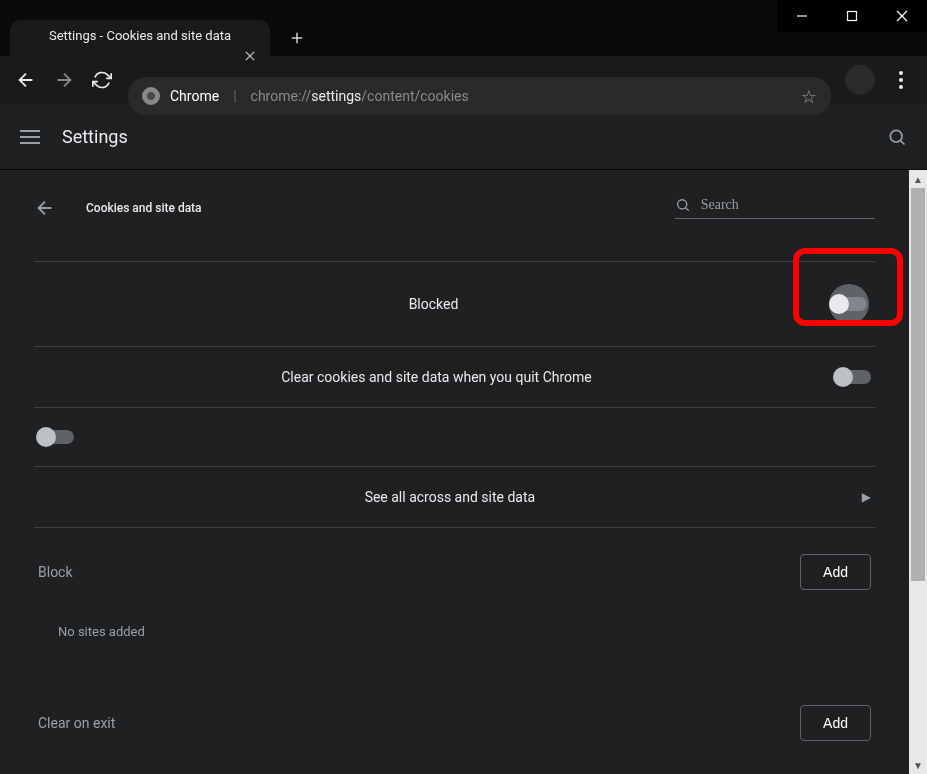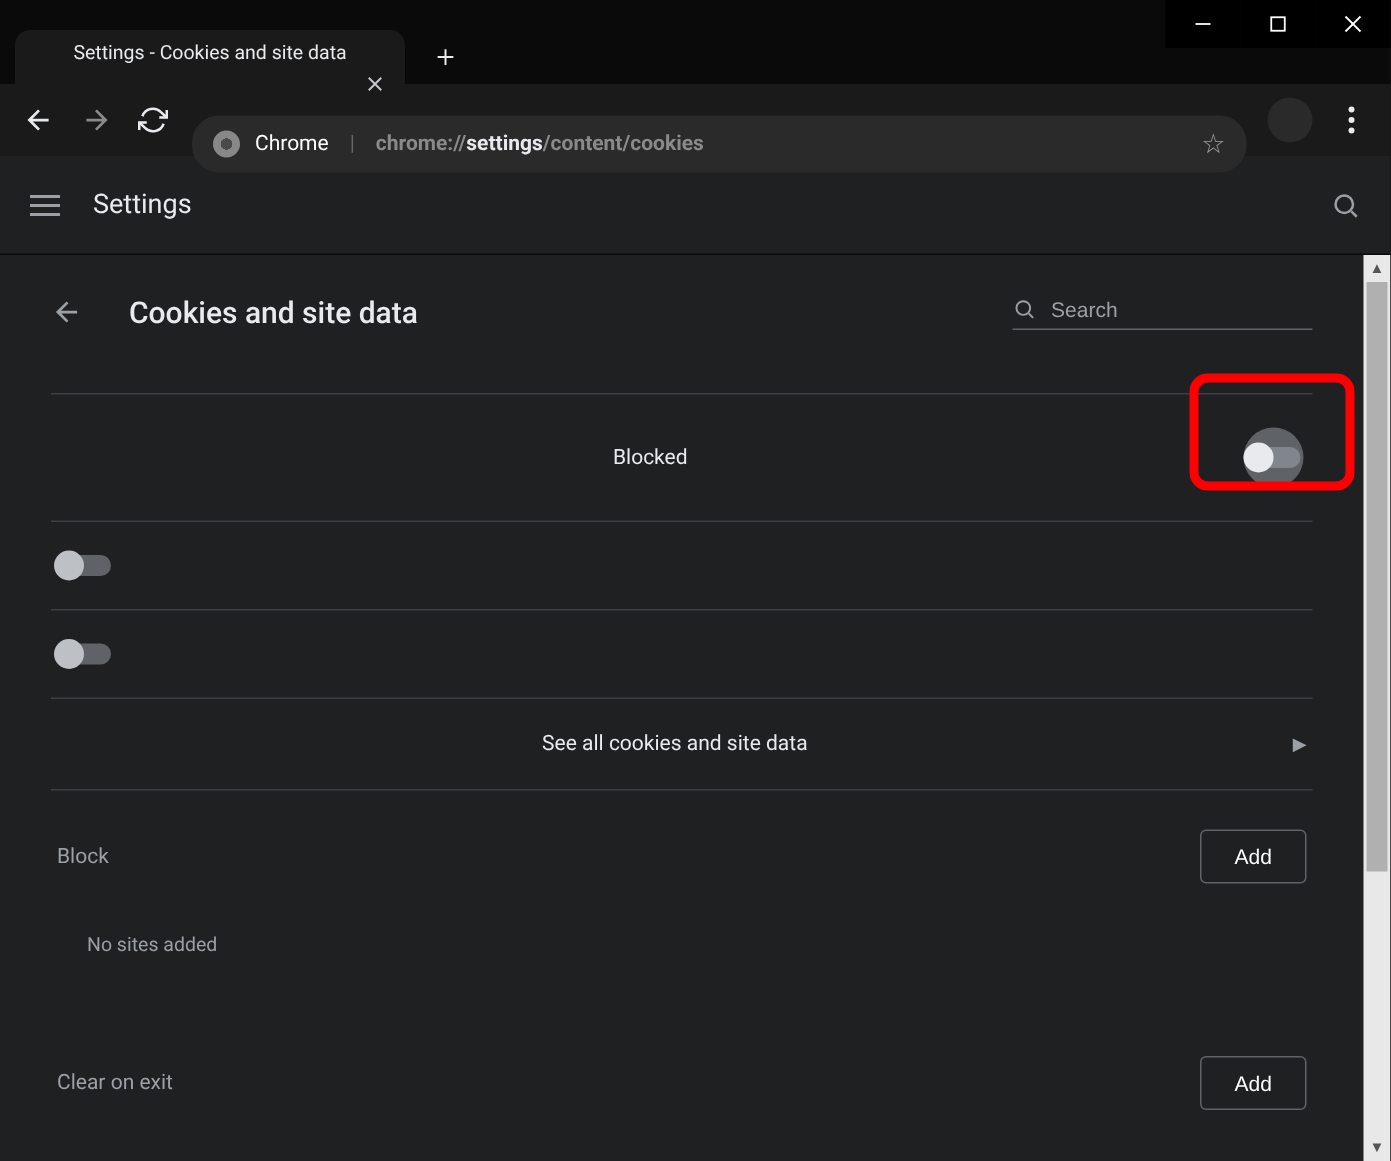--- a/index.html
+++ b/index.html
@@ -110,21 +110,21 @@
     }
     .omnibox .chrome-icon {
       width: 18px;
       height: 18px;
       border-radius: 50%;
       background: radial-gradient(circle at 50% 50%, #4a4a4a 30%, #888 30%);
       flex-shrink: 0;
     }
     .omnibox .brand { color: #fff; }
     .omnibox .divider { color: #666; margin: 0 4px; }
-    .url-seg { color: #8a8a8a; font-weight: bold; }
+    .url-seg { color: #8a8a8a; }
     .url-seg.bold { color: #e8eaed; }
     .omnibox .star {
       margin-left: auto;
       color: #9aa0a6;
       font-size: 18px;
     }
     .profile-circle {
       width: 30px;
       height: 30px;
       border-radius: 50%;
@@ -215,21 +215,21 @@
       gap: 30px;
       margin-bottom: 36px;
       padding: 6px 0;
     }
     .back-arrow {
       color: #9aa0a6;
       width: 22px;
       height: 22px;
     }
     .page-title {
-      font-size: 20px;
+      font-size: 12px;
       font-weight: 500;
       color: #e8eaed;
       flex: 0 0 auto;
     }
     .inline-search {
       margin-left: auto;
       display: flex;
       align-items: center;
       gap: 10px;
       border-bottom: 1px solid #5f6368;
@@ -237,20 +237,21 @@
       padding-bottom: 4px;
     }
     .inline-search svg { width: 18px; height: 18px; color: #9aa0a6; }
     .inline-search input {
       background: transparent;
       border: none;
       outline: none;
       color: #e8eaed;
       font-size: 14px;
       width: 100%;
+      font-family: Liberation Serif, serif;
     }
     .inline-search input::placeholder { color: #9aa0a6; }
 
     
     .setting-row {
       display: flex;
       align-items: center;
       padding: 22px 4px;
       border-bottom: 1px solid #3c4043;
       position: relative;
@@ -456,30 +457,33 @@
       <div class="setting-text">
         <div class="setting-label">Blocked</div>
       </div>
       <div class="big-toggle-circle">
         <div class="toggle"></div>
       </div>
       <div class="highlight-box"></div>
     </div>
 
     <div class="setting-row">
+      <div class="setting-text">
+        <div class="setting-label">Clear cookies and site data when you quit Chrome</div>
+      </div>
       <div class="toggle"></div>
     </div>
 
     <div class="setting-row">
       <div class="toggle"></div>
     </div>
 
     <div class="setting-row">
       <div class="setting-text">
-        <div class="setting-label">See all cookies and site data</div>
+        <div class="setting-label">See all across and site data</div>
       </div>
       <span class="chevron">▶</span>
     </div>
 
     <div class="section-row">
       <div class="section-label">Block</div>
       <button class="add-btn">Add</button>
     </div>
     <div class="empty-msg">No sites added</div>
 

